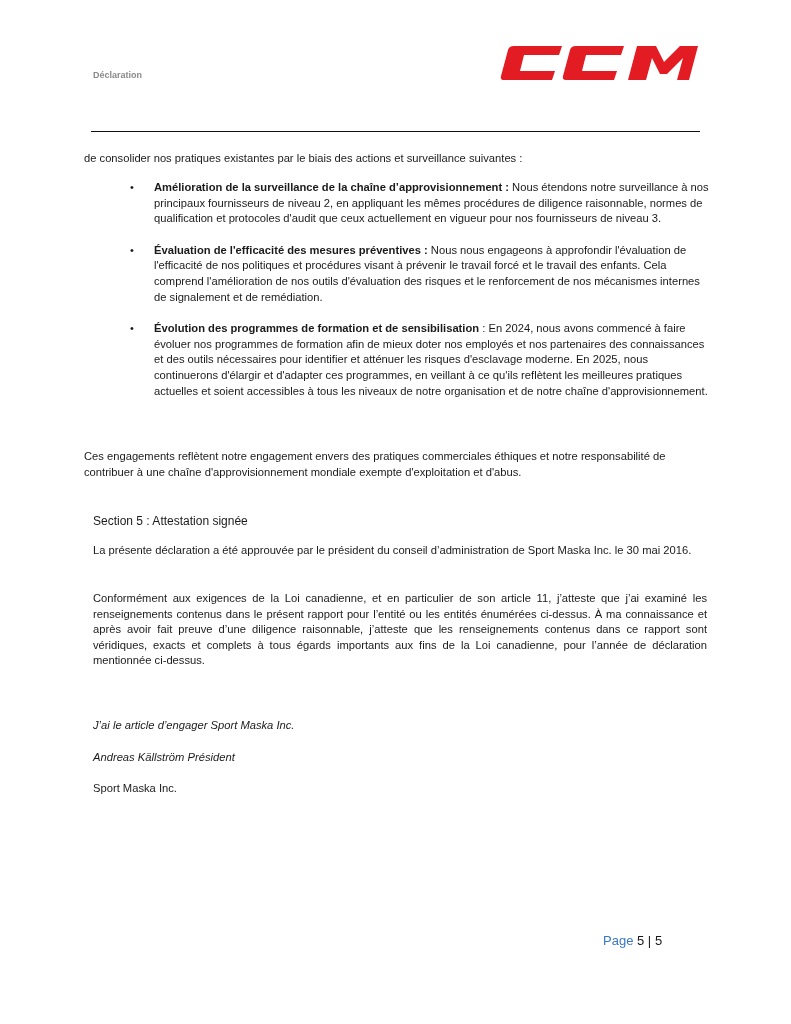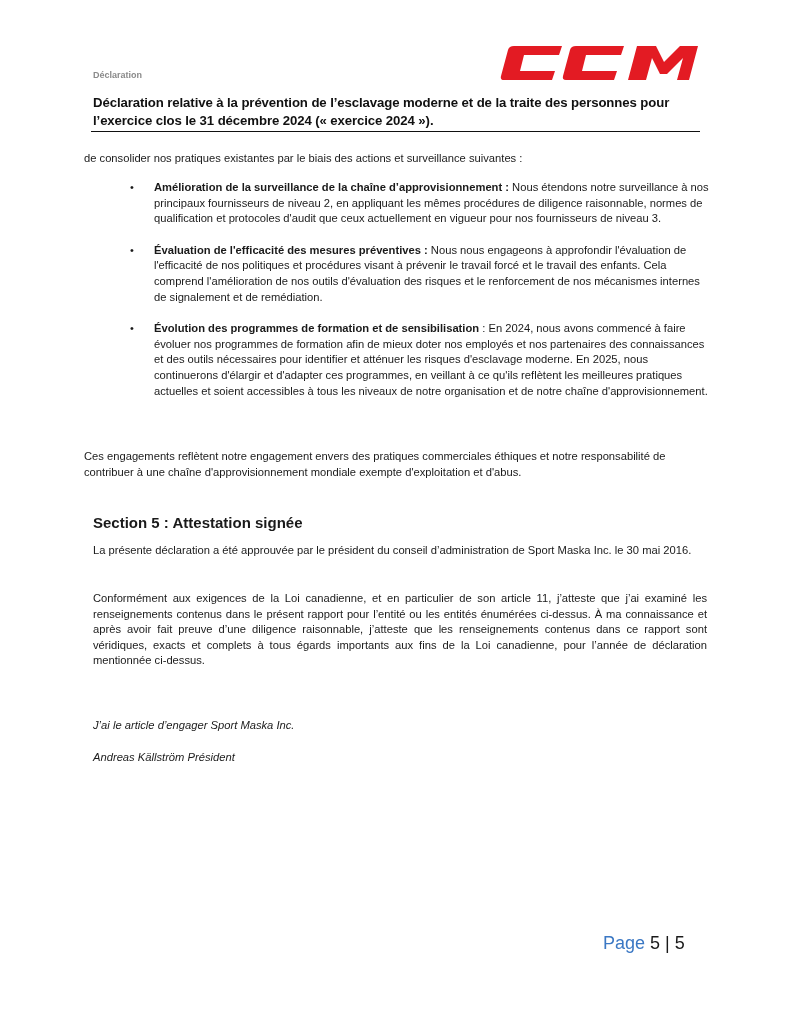--- a/index.html
+++ b/index.html
@@ -91,22 +91,22 @@
     .closing {
       position: absolute;
       left: 84px;
       top: 447px;
       width: 625px;
     }
     .section-heading {
       position: absolute;
       left: 93px;
       top: 512px;
-      font-size: 15px;
-      font-weight: bold;
+      font-size: 12px;
+      font-weight: normal;
     }
     .approval {
       position: absolute;
       left: 93px;
       top: 541px;
       width: 614px;
       text-align: justify;
     }
     .attest {
       position: absolute;
@@ -129,21 +129,21 @@
     }
     .sig-block {
       position: absolute;
       left: 93px;
       top: 779px;
     }
     .footer {
       position: absolute;
       left: 603px;
       top: 931px;
-      font-size: 18px;
+      font-size: 13px;
       color: #1a1a1a;
     }
     .footer .page-word {
       color: #3b78c4;
     }
   </style>
 </head>
 <body>
 
 <div class="page">
@@ -154,21 +154,20 @@
     <g fill="#e31b23">
 
       <path d="M14 0 H62 L59 9 H24 L20 25 H55 L52 34 H4 Q0 34 1 30 L8 4 Q9 0 14 0 Z"></path>
 
       <path d="M76 0 H124 L121 9 H86 L82 25 H117 L114 34 H66 Q62 34 63 30 L70 4 Q71 0 76 0 Z"></path>
 
       <path d="M137 0 H156 L164 16 L180 0 H198 L189 34 H177 L183 12 L167 28 H160 L152 12 L146 34 H128 Z"></path>
     </g>
   </svg>
 
-  <div class="title">Déclaration relative à la prévention de l’esclavage moderne et de la traite des personnes pour l’exercice clos le 31 décembre 2024 (« exercice 2024 »).</div>
   <div class="title-rule"></div>
 
   <div class="intro body-text">de consolider nos pratiques existantes par le biais des actions et surveillance suivantes :</div>
 
   <ul class="bullets body-text">
     <li class="bullet">
       <span class="bullet-dot">•</span>
       <span class="lead">Amélioration de la surveillance de la chaîne d’approvisionnement :</span><span> Nous étendons notre surveillance à nos principaux fournisseurs de niveau 2, en appliquant les mêmes procédures de diligence raisonnable, normes de qualification et protocoles d'audit que ceux actuellement en vigueur pour nos fournisseurs de niveau 3.</span>
     </li>
     <li class="bullet">
@@ -187,20 +186,21 @@
 
   <div class="approval body-text">La présente déclaration a été approuvée par le président du conseil d’administration de Sport Maska Inc. le 30 mai 2016.</div>
 
   <div class="attest body-text">Conformément aux exigences de la Loi canadienne, et en particulier de son article 11, j’atteste que j’ai examiné les renseignements contenus dans le présent rapport pour l’entité ou les entités énumérées ci-dessus. À ma connaissance et après avoir fait preuve d’une diligence raisonnable, j’atteste que les renseignements contenus dans ce rapport sont véridiques, exacts et complets à tous égards importants aux fins de la Loi canadienne, pour l’année de déclaration mentionnée ci-dessus.</div>
 
   <div class="sig-auth body-text">J’ai le article d’engager Sport Maska Inc.</div>
 
   <div class="sig-name-italic body-text">Andreas Källström Président</div>
 
   <div class="sig-block body-text">
+    <div>Sport Maska Inc.</div>
   </div>
 
   <div class="footer">
     <span class="page-word">Page</span>
     <span>5</span>
     <span>|</span>
     <span>5</span>
   </div>
 
 </div>

